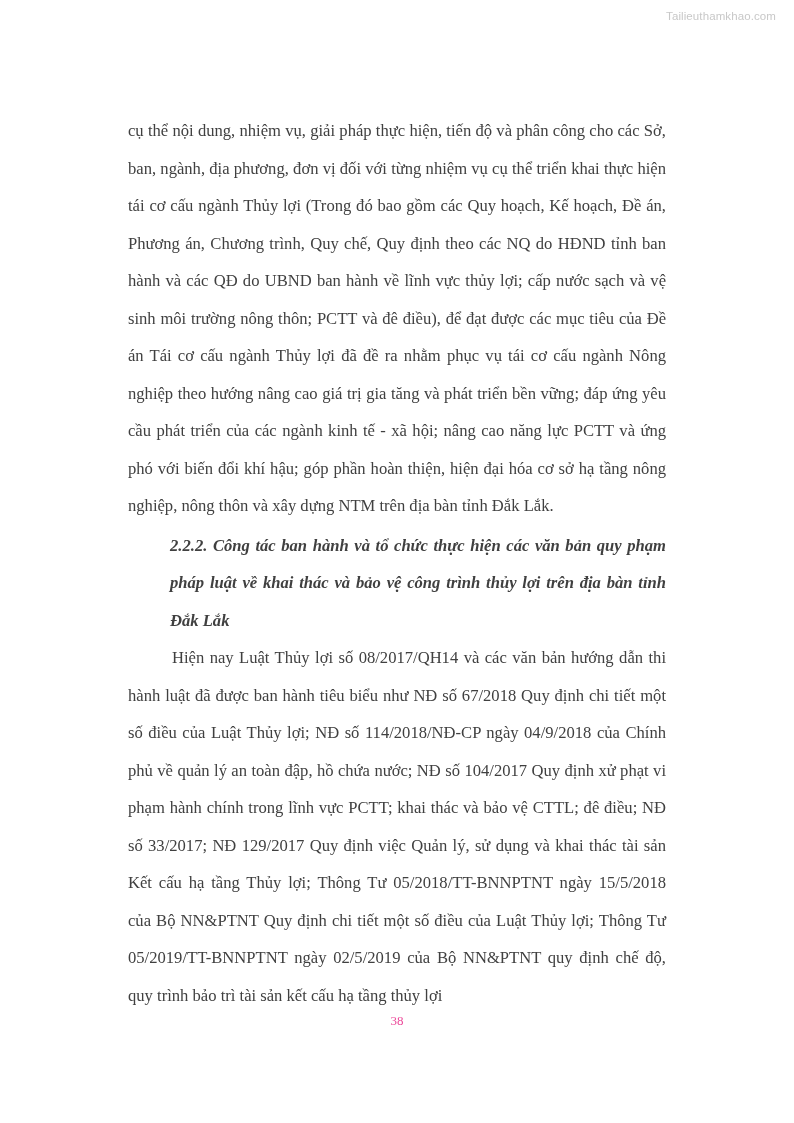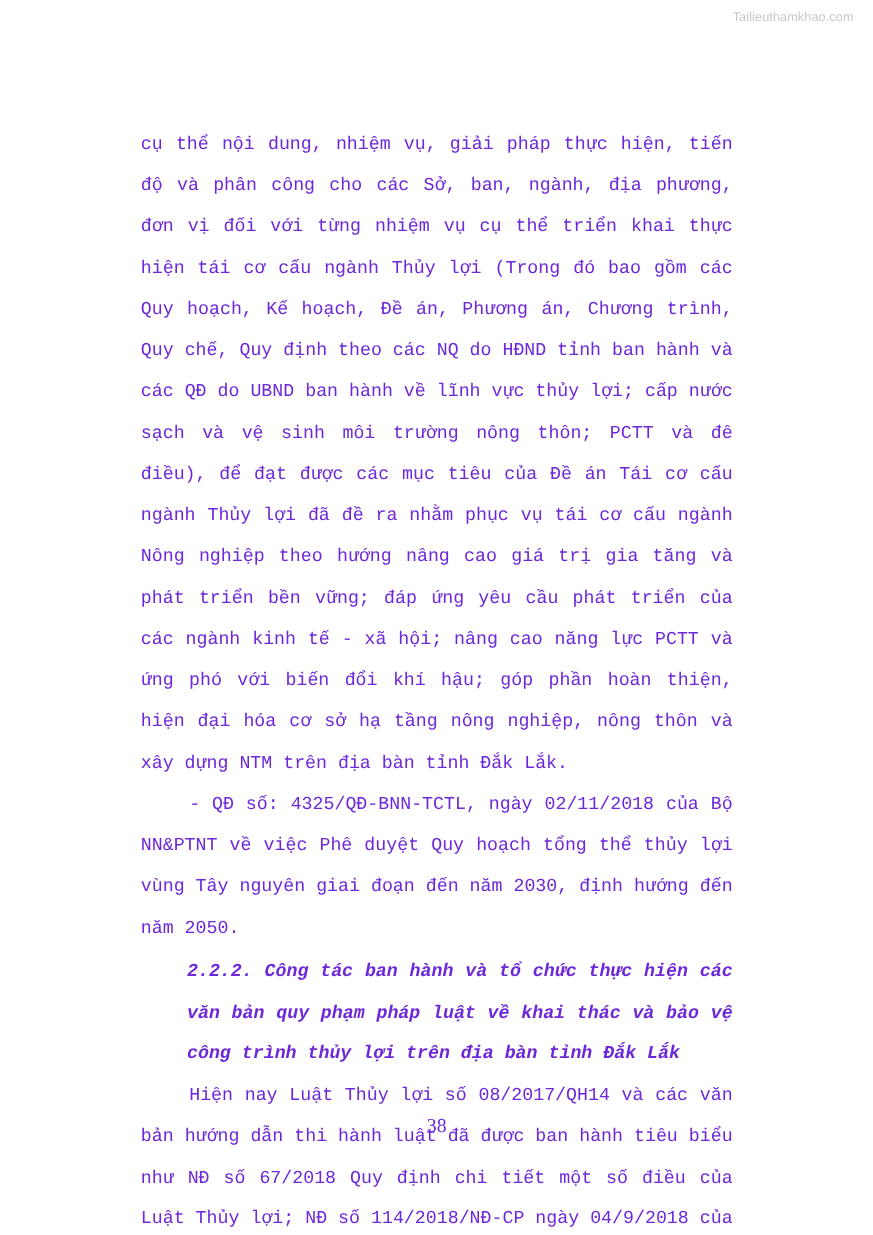--- a/index.html
+++ b/index.html
@@ -33,54 +33,52 @@
     left: 128px;
     top: 112px;
     width: 538px;
   }
   p {
     margin: 0;
     font-size: 16.6px;
     line-height: 37.5px;
     text-align: justify;
     text-justify: inter-word;
-    color: #6d28d9;
+    color: #404040;
     -webkit-hyphens: none;
     hyphens: none;
-    font-family: Liberation Mono, monospace;
   }
   p.indent {
     text-indent: 44px;
   }
   p.heading {
     font-weight: bold;
     font-style: italic;
     text-align: justify;
     margin-top: 2px;
     margin-left: 42px;
   }
   .page-number {
     position: absolute;
     left: 0;
     right: 0;
     top: 1013px;
     text-align: center;
-    font-size: 18px;
-    color: #6d28d9;
+    font-size: 13px;
+    color: #ec4899;
   }
 </style>
 </head>
 <body>
 
 <div class="page">
 
   <div class="watermark">Tailieuthamkhao.com</div>
 
   <div class="content">
     <p class="body-para">cụ thể nội dung, nhiệm vụ, giải pháp thực hiện, tiến độ và phân công cho các Sở, ban, ngành, địa phương, đơn vị đối với từng nhiệm vụ cụ thể triển khai thực hiện tái cơ cấu ngành Thủy lợi (Trong đó bao gồm các Quy hoạch, Kế hoạch, Đề án, Phương án, Chương trình, Quy chế, Quy định theo các NQ do HĐND tỉnh ban hành và các QĐ do UBND ban hành về lĩnh vực thủy lợi; cấp nước sạch và vệ sinh môi trường nông thôn; PCTT và đê điều), để đạt được các mục tiêu của Đề án Tái cơ cấu ngành Thủy lợi đã đề ra nhằm phục vụ tái cơ cấu ngành Nông nghiệp theo hướng nâng cao giá trị gia tăng và phát triển bền vững; đáp ứng yêu cầu phát triển của các ngành kinh tế - xã hội; nâng cao năng lực PCTT và ứng phó với biến đổi khí hậu; góp phần hoàn thiện, hiện đại hóa cơ sở hạ tầng nông nghiệp, nông thôn và xây dựng NTM trên địa bàn tỉnh Đắk Lắk.</p>
-    <p class="body-para indent">- QĐ số: 4325/QĐ-BNN-TCTL, ngày 02/11/2018 của Bộ NN&amp;PTNT về việc Phê duyệt Quy hoạch tổng thể thủy lợi vùng Tây nguyên giai đoạn đến năm 2030, định hướng đến năm 2050.</p>
     <p class="heading">2.2.2. Công tác ban hành và tổ chức thực hiện các văn bản quy phạm pháp luật về khai thác và bảo vệ công trình thủy lợi trên địa bàn tỉnh Đắk Lắk</p>
     <p class="body-para indent">Hiện nay Luật Thủy lợi số 08/2017/QH14 và các văn bản hướng dẫn thi hành luật đã được ban hành tiêu biểu như NĐ số 67/2018 Quy định chi tiết một số điều của Luật Thủy lợi; NĐ số 114/2018/NĐ-CP ngày 04/9/2018 của Chính phủ về quản lý an toàn đập, hồ chứa nước; NĐ số 104/2017 Quy định xử phạt vi phạm hành chính trong lĩnh vực PCTT; khai thác và bảo vệ CTTL; đê điều; NĐ số 33/2017; NĐ 129/2017 Quy định việc Quản lý, sử dụng và khai thác tài sản Kết cấu hạ tầng Thủy lợi; Thông Tư 05/2018/TT-BNNPTNT ngày 15/5/2018 của Bộ NN&amp;PTNT Quy định chi tiết một số điều của Luật Thủy lợi; Thông Tư 05/2019/TT-BNNPTNT ngày 02/5/2019 của Bộ NN&amp;PTNT quy định chế độ, quy trình bảo trì tài sản kết cấu hạ tầng thủy lợi</p>
   </div>
 
   <div class="page-number">38</div>
 
 </div>
 
 </body></html>

